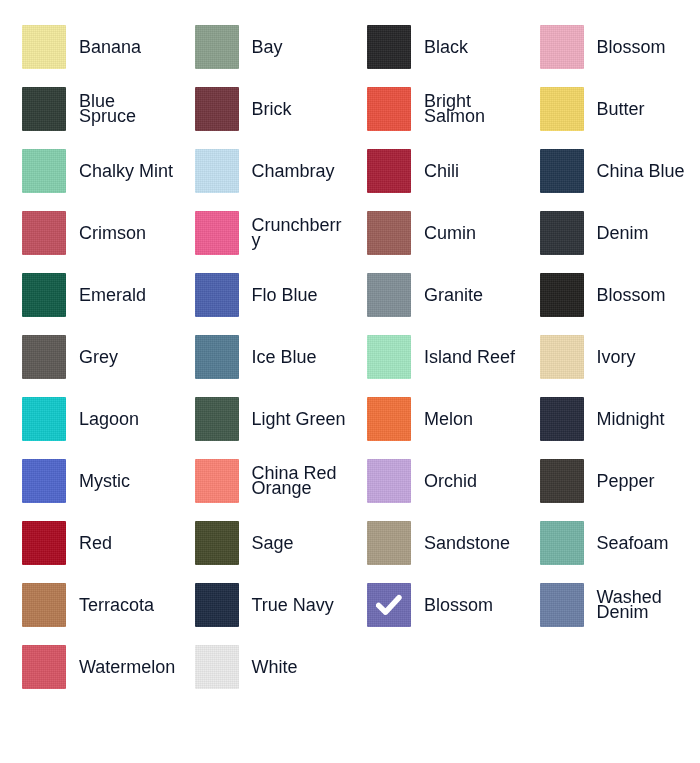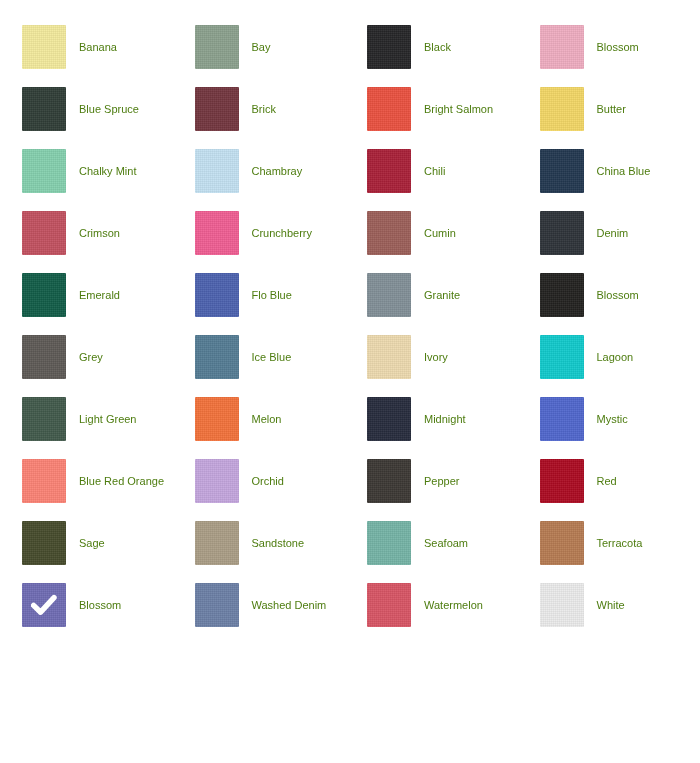--- a/index.html
+++ b/index.html
@@ -52,23 +52,23 @@
     display: none;
     align-items: center;
     justify-content: center;
   }
   .swatch-option.is-selected .check-mark {
     display: flex;
   }
 
   .swatch-label {
     margin-left: 13px;
-    font-size: 11px;
+    font-size: 18px;
     line-height: 15px;
-    color: #4d7c0f;
+    color: #0f172a;
     max-width: 98px;
     word-wrap: break-word;
   }
 </style>
 </head>
 <body>
 
 <div id="swatch-grid">
     <div class="swatch-option">
       <div class="swatch-chip" style="background-color: rgb(242, 233, 156);"></div>
@@ -152,20 +152,24 @@
     </div>
     <div class="swatch-option">
       <div class="swatch-chip" style="background-color: rgb(93, 89, 85);"></div>
       <span class="swatch-label">Grey</span>
     </div>
     <div class="swatch-option">
       <div class="swatch-chip" style="background-color: rgb(83, 123, 147);"></div>
       <span class="swatch-label">Ice Blue</span>
     </div>
     <div class="swatch-option">
+      <div class="swatch-chip" style="background-color: rgb(162, 230, 193);"></div>
+      <span class="swatch-label">Island Reef</span>
+    </div>
+    <div class="swatch-option">
       <div class="swatch-chip" style="background-color: rgb(236, 217, 174);"></div>
       <span class="swatch-label">Ivory</span>
     </div>
     <div class="swatch-option">
       <div class="swatch-chip" style="background-color: rgb(16, 201, 203);"></div>
       <span class="swatch-label">Lagoon</span>
     </div>
     <div class="swatch-option">
       <div class="swatch-chip" style="background-color: rgb(65, 89, 74);"></div>
       <span class="swatch-label">Light Green</span>
@@ -177,21 +181,21 @@
     <div class="swatch-option">
       <div class="swatch-chip" style="background-color: rgb(38, 43, 60);"></div>
       <span class="swatch-label">Midnight</span>
     </div>
     <div class="swatch-option">
       <div class="swatch-chip" style="background-color: rgb(79, 102, 204);"></div>
       <span class="swatch-label">Mystic</span>
     </div>
     <div class="swatch-option">
       <div class="swatch-chip" style="background-color: rgb(251, 130, 116);"></div>
-      <span class="swatch-label">Blue Red Orange</span>
+      <span class="swatch-label">China Red Orange</span>
     </div>
     <div class="swatch-option">
       <div class="swatch-chip" style="background-color: rgb(195, 165, 221);"></div>
       <span class="swatch-label">Orchid</span>
     </div>
     <div class="swatch-option">
       <div class="swatch-chip" style="background-color: rgb(59, 55, 51);"></div>
       <span class="swatch-label">Pepper</span>
     </div>
     <div class="swatch-option">
@@ -206,20 +210,24 @@
       <div class="swatch-chip" style="background-color: rgb(169, 157, 133);"></div>
       <span class="swatch-label">Sandstone</span>
     </div>
     <div class="swatch-option">
       <div class="swatch-chip" style="background-color: rgb(116, 179, 165);"></div>
       <span class="swatch-label">Seafoam</span>
     </div>
     <div class="swatch-option">
       <div class="swatch-chip" style="background-color: rgb(181, 122, 81);"></div>
       <span class="swatch-label">Terracota</span>
+    </div>
+    <div class="swatch-option">
+      <div class="swatch-chip" style="background-color: rgb(29, 43, 66);"></div>
+      <span class="swatch-label">True Navy</span>
     </div>
     <div class="swatch-option is-selected">
       <div class="swatch-chip" style="background-color: rgb(110, 107, 179);">
         <span class="check-mark">
           <svg width="26" height="22" viewBox="0 0 26 22" aria-hidden="true">
             <path d="M2.6 11.4 L9.6 18.2 L23 3.6" fill="none" stroke="#ffffff" stroke-width="5.4" stroke-linecap="round" stroke-linejoin="round"></path>
           </svg>
         </span>
       </div>
       <span class="swatch-label">Blossom</span>

